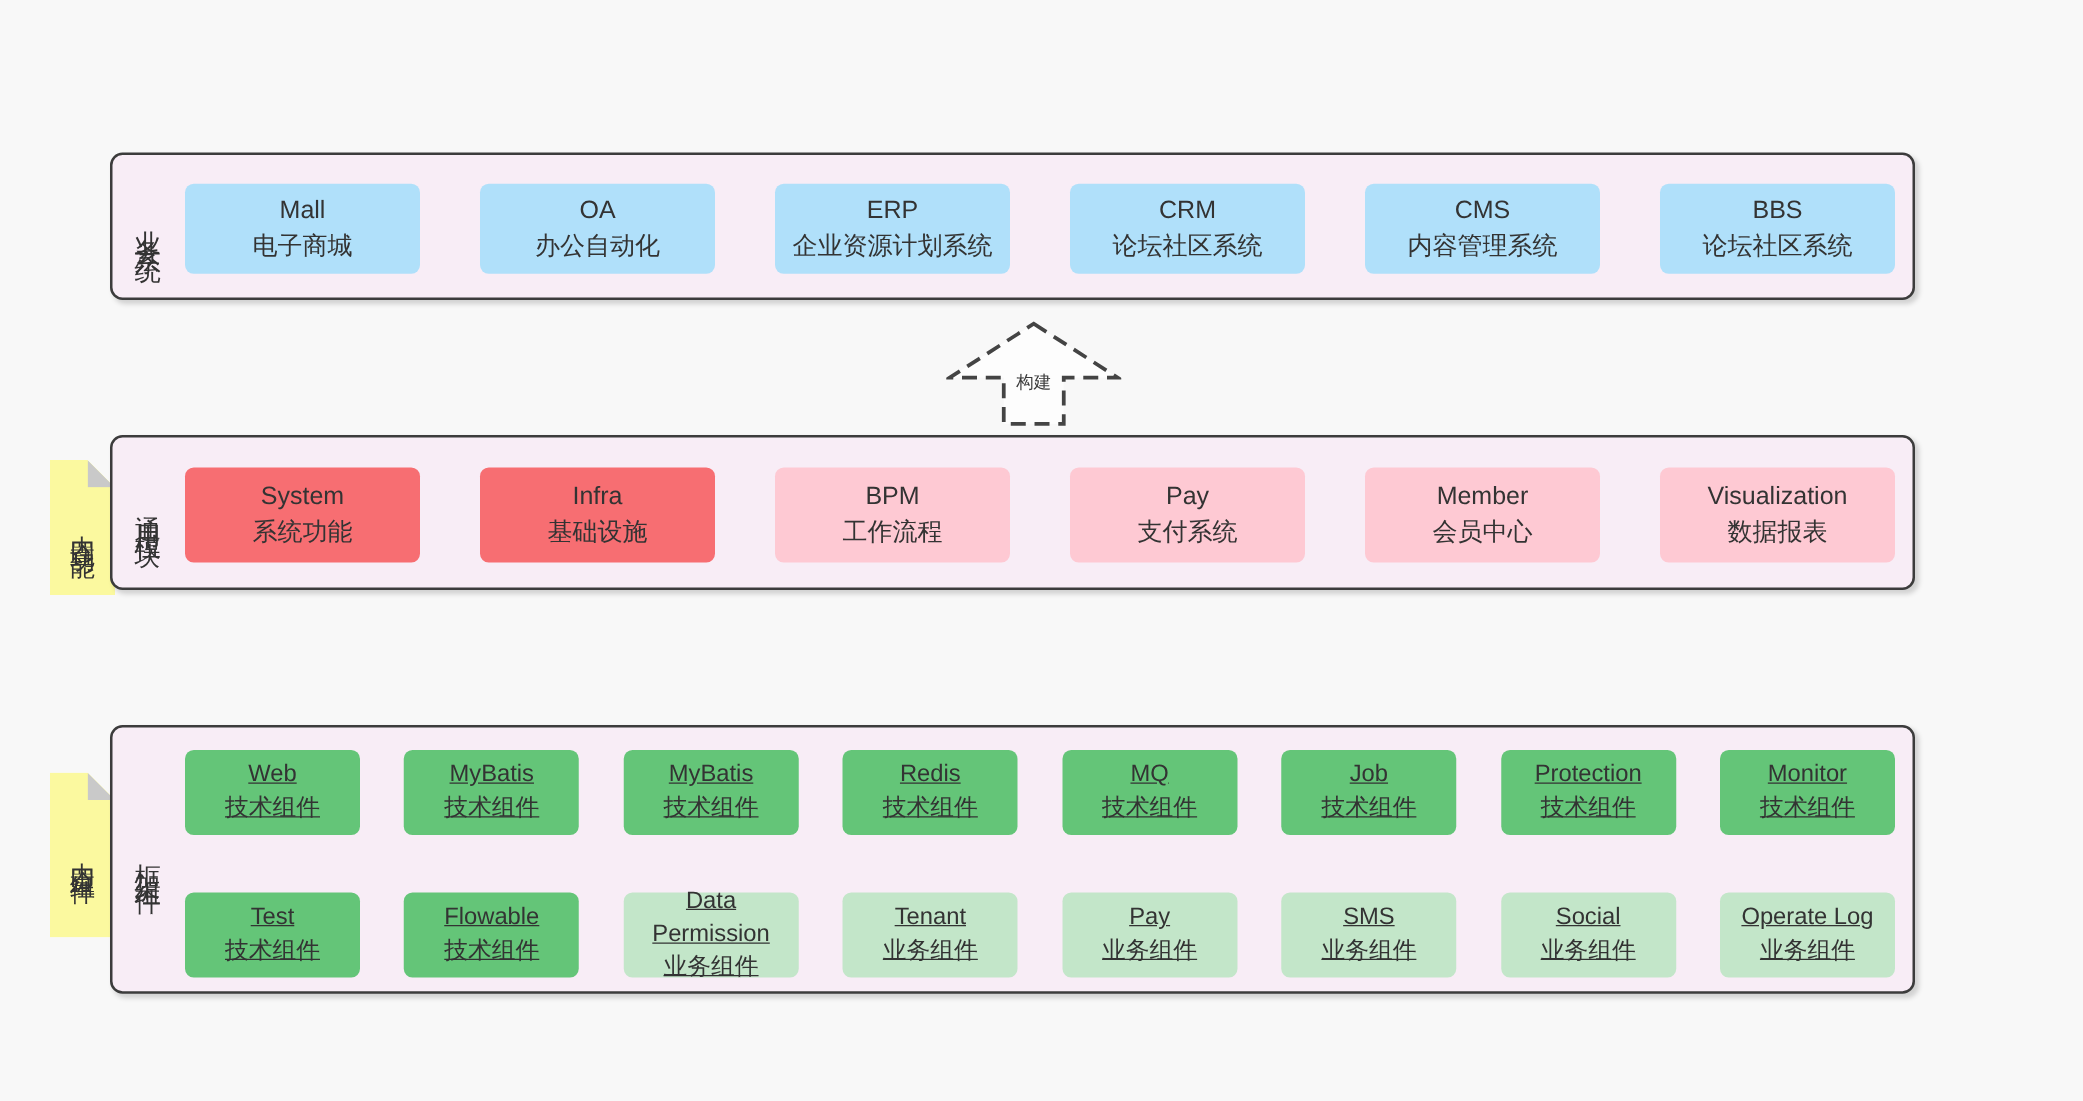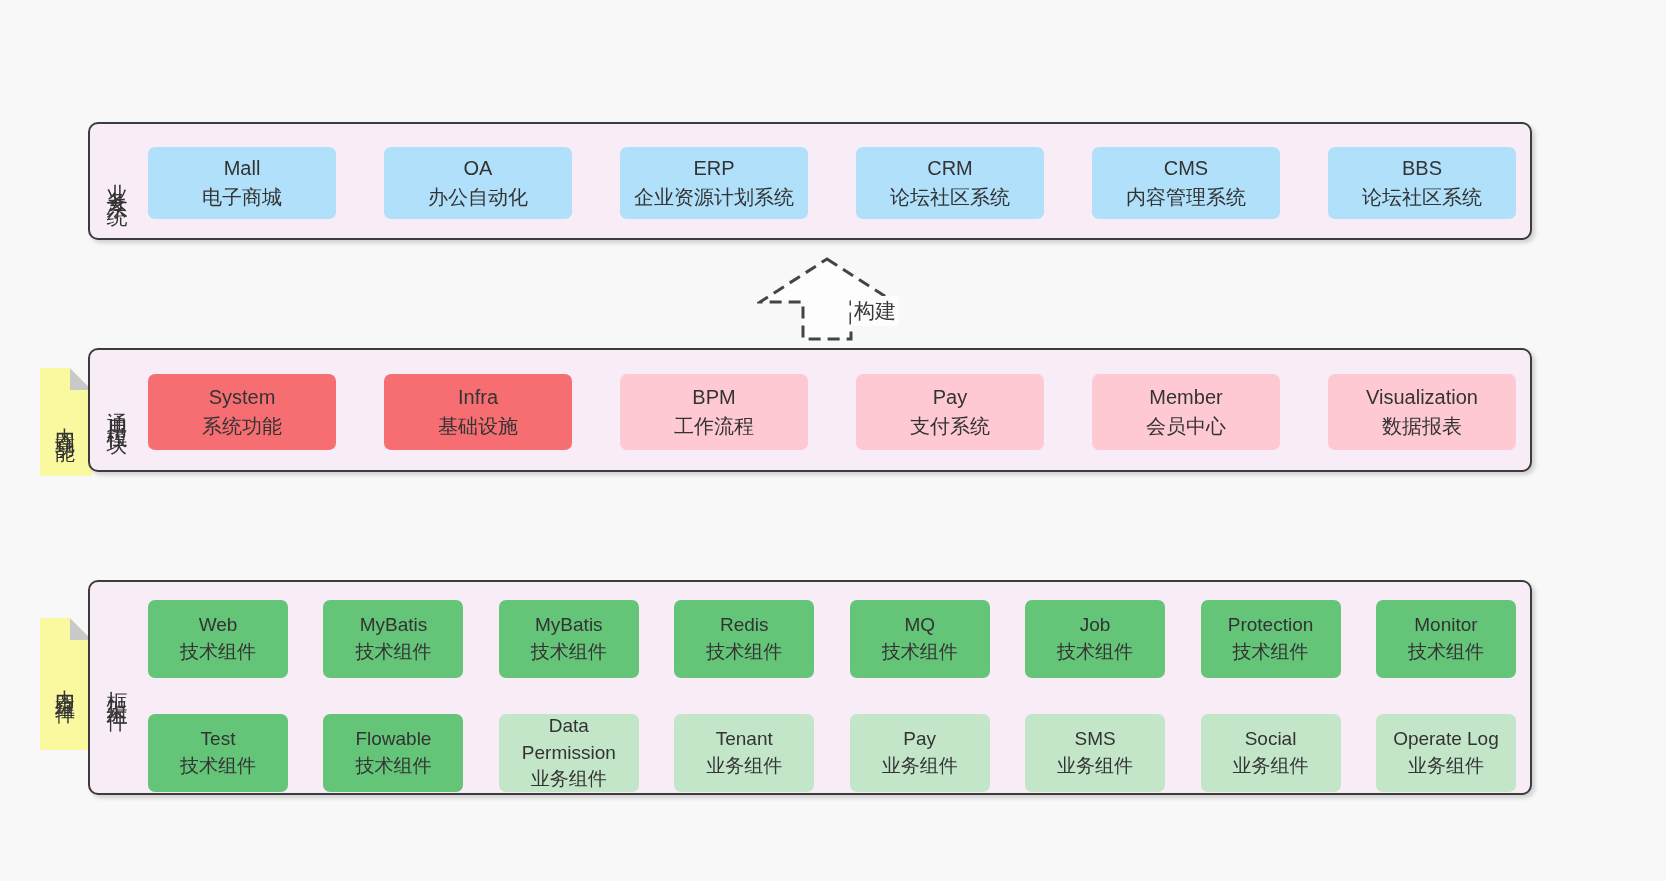--- a/index.html
+++ b/index.html
@@ -29,21 +29,21 @@
     position:absolute; left:58px; width:1368px;
     display:flex; justify-content:space-between;
   }
   .box {
     display:flex; flex-direction:column; align-items:center; justify-content:center;
     border-radius:7px; text-align:center; color:#333;
     font-size:20px; line-height:1.45; padding:2px 6px; box-sizing:border-box;
   }
   .w188 { width:188px; }
   .w140 { width:140px; font-size:19px; line-height:1.4; }
-  .h72 { height:72px; } .h76 { height:76px; } .h78 { height:78px; }
+  .h72 { height:72px; } .h76 { height:76px; } .h78 { height:68px;text-decoration:underline; }
   .blue        { background:#b0e0fa; }
   .red         { background:#f76e72; }
   .pink        { background:#fec9d3; }
   .green       { background:#64c578; }
   .light_green { background:#c3e6c9; }
   #row-business  { top:23px; }
   #row-modules   { top:24px; }
   #row-fw-1 { top:18px; }
   #row-fw-2 { top:132px; }
   
@@ -62,21 +62,21 @@
     writing-mode:vertical-rl; text-orientation:upright;
     font-size:20px; letter-spacing:5px; color:#333; white-space:nowrap;
   }
   
   .arrow { position:absolute; width:140px; height:86px; z-index:0; }
   #arrow-build     { left:757px; top:256px; }
   #arrow-implement { left:770px; top:488px; }
   .arrow svg { display:block; }
   .arrow-label {
     position:absolute; left:50%; top:40px; transform:translateX(-50%);
-    background:#fdfdfd; padding:1px 3px; font-size:21px; color:#3a3a3a; white-space:nowrap;margin-left:48px;
+    background:#fdfdfd; padding:1px 3px; font-size:14px; color:#3a3a3a; white-space:nowrap;
   }
 </style>
 </head>
 <body>
 
 <div class="canvas">
 
   <div class="sticky" id="sticky-modules">
     <div class="fold"></div>
     <div class="stext">内置功能</div>

